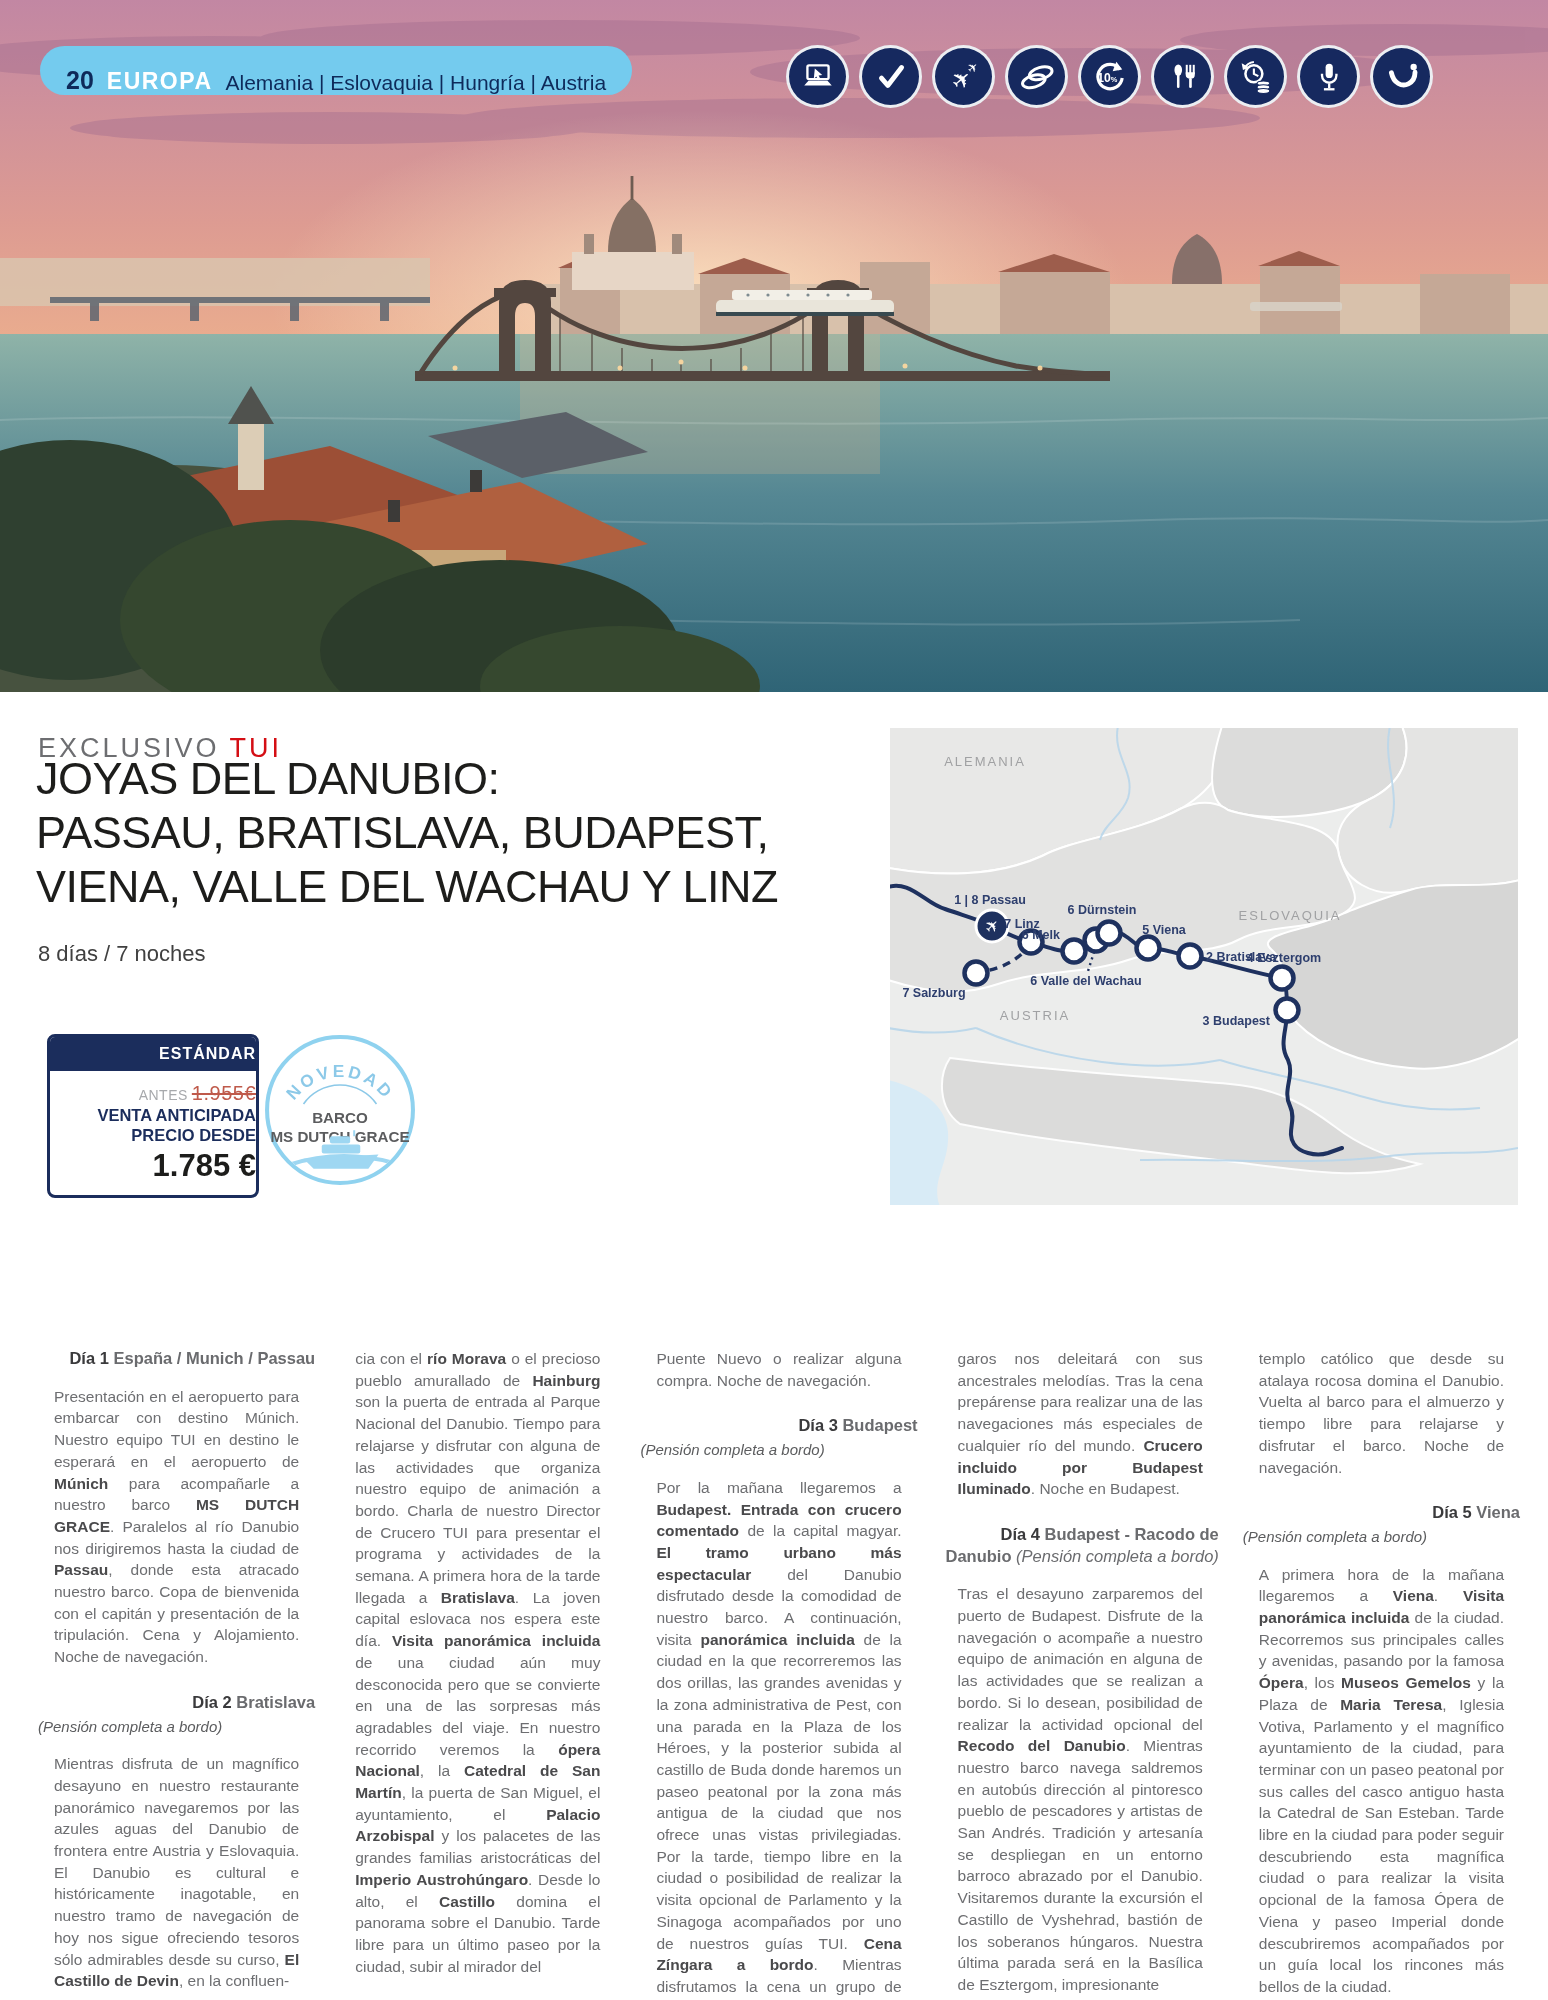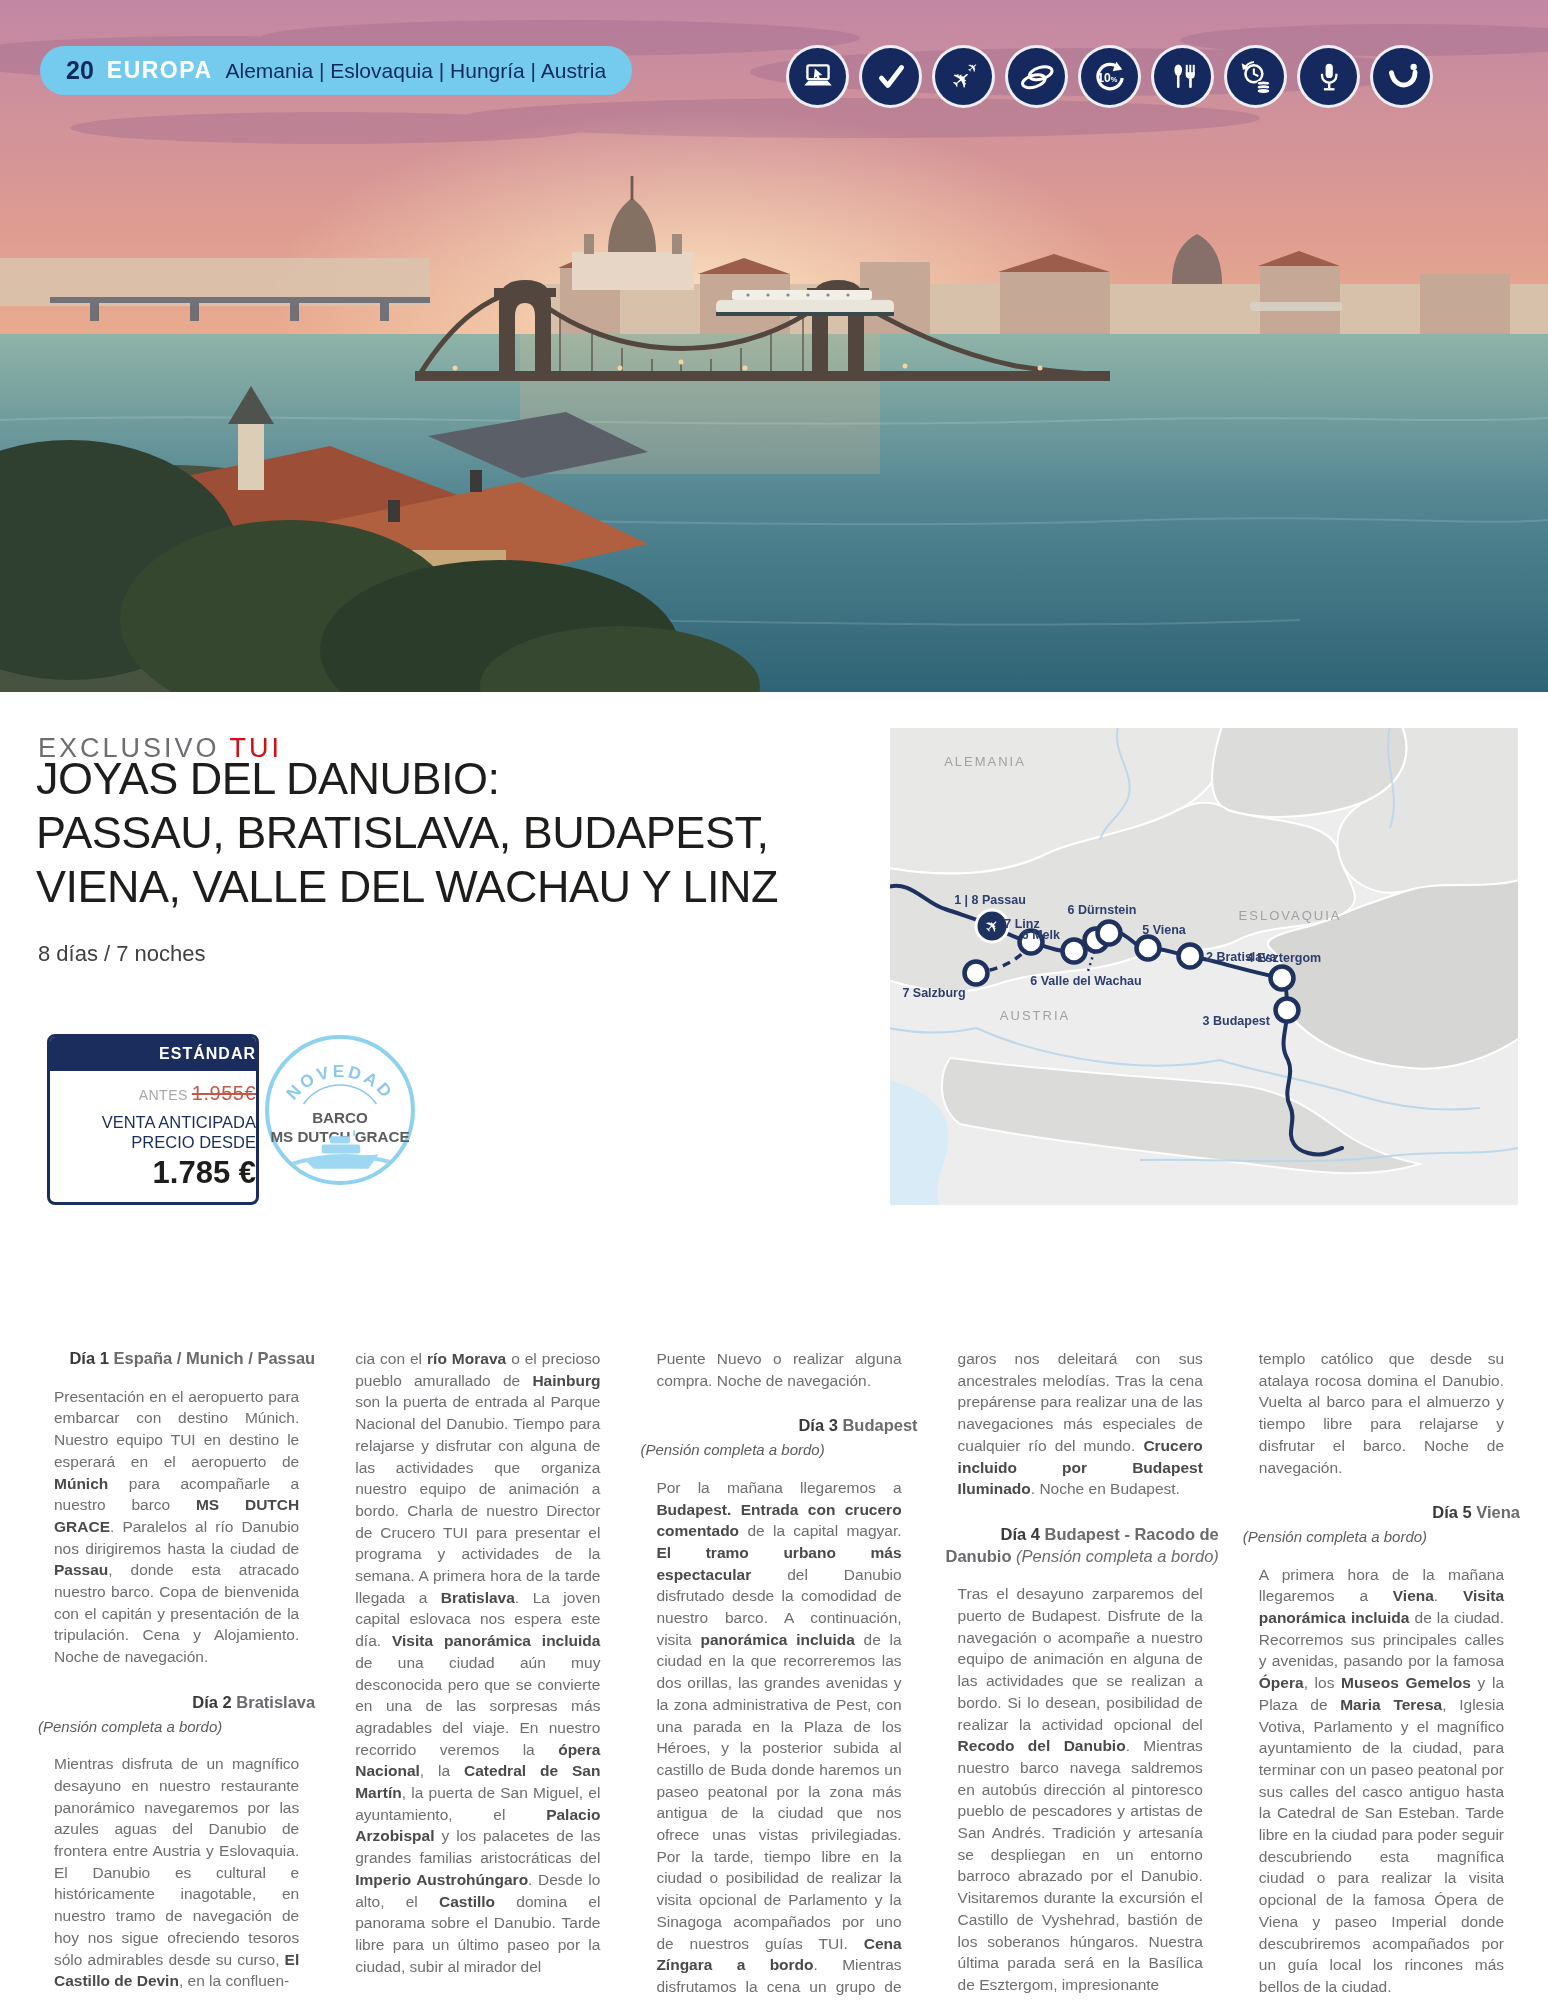--- a/index.html
+++ b/index.html
@@ -4,21 +4,21 @@
 <style>
   html,body{margin:0;padding:0}
   body{width:1548px;height:2000px;position:relative;background:#fff;
        font-family:"Liberation Sans",sans-serif;overflow:hidden}
 
   
   .hero{position:absolute;left:0;top:0;width:1548px;height:692px;overflow:hidden}
   .hero svg{display:block}
 
   
-  .pill{position:absolute;left:40px;top:46px;height:49px;display:flex;align-items:center;
+  .pill{position:absolute;left:40px;top:46px;height:49px;display:flex;align-items:flex-end;
         gap:13px;padding:0 26px;border-radius:27px;background:#74cbee}
   .pill .num{font-size:25px;font-weight:bold;color:#0e2a5a}
   .pill .region{font-size:23px;font-weight:bold;color:#fff;letter-spacing:1.5px}
   .pill .countries{font-size:21px;color:#0e2a5a}
 
   
   .badges{position:absolute;left:786px;top:45px;display:flex;gap:10px}
   .badge{width:63px;height:63px;border-radius:50%;background:#16295f;
          border:3px solid rgba(255,255,255,.92);box-sizing:border-box;
          display:flex;align-items:center;justify-content:center;flex:none}
@@ -30,21 +30,21 @@
          color:#1d1d1b;letter-spacing:-.5px}
   .duration{position:absolute;left:38px;top:941px;font-size:22px;color:#404040}
 
   
   .pricebox{position:absolute;left:47px;top:1034px;width:212px;border:3px solid #1b2d5c;
             border-radius:8px;overflow:hidden;background:#fff;text-align:right;box-sizing:border-box}
   .pricebox .cat{background:#1b2d5c;color:#fff;font-size:16px;font-weight:bold;
                  letter-spacing:1px;padding:8px 0}
   .pricebox .antes{margin-top:11px;font-size:14px;color:#a7a9ac;letter-spacing:.5px}
   .pricebox .antes .old{font-size:20px;color:#bf5a4b;text-decoration:line-through;margin-left:4px}
-  .pricebox .vl{font-size:16.5px;font-weight:normal;color:#1b2d5c;line-height:20px;margin-top:7px}
+  .pricebox .vl{font-size:16.5px;font-weight:bold;color:#1b2d5c;line-height:20px;}
   .pricebox .price{font-size:31px;font-weight:bold;color:#1d1d1b;margin:3px 0 11px}
 
   
   .novelty{position:absolute;left:263px;top:1033px;width:154px;height:154px}
 
   
   .mapbox{position:absolute;left:890px;top:728px;width:628px;height:477px}
   .mlbl{font:bold 12.5px "Liberation Sans",sans-serif;fill:#2e3f6e}
   .mreg{font:13px "Liberation Sans",sans-serif;fill:#a0a1a3;letter-spacing:2px}
 

